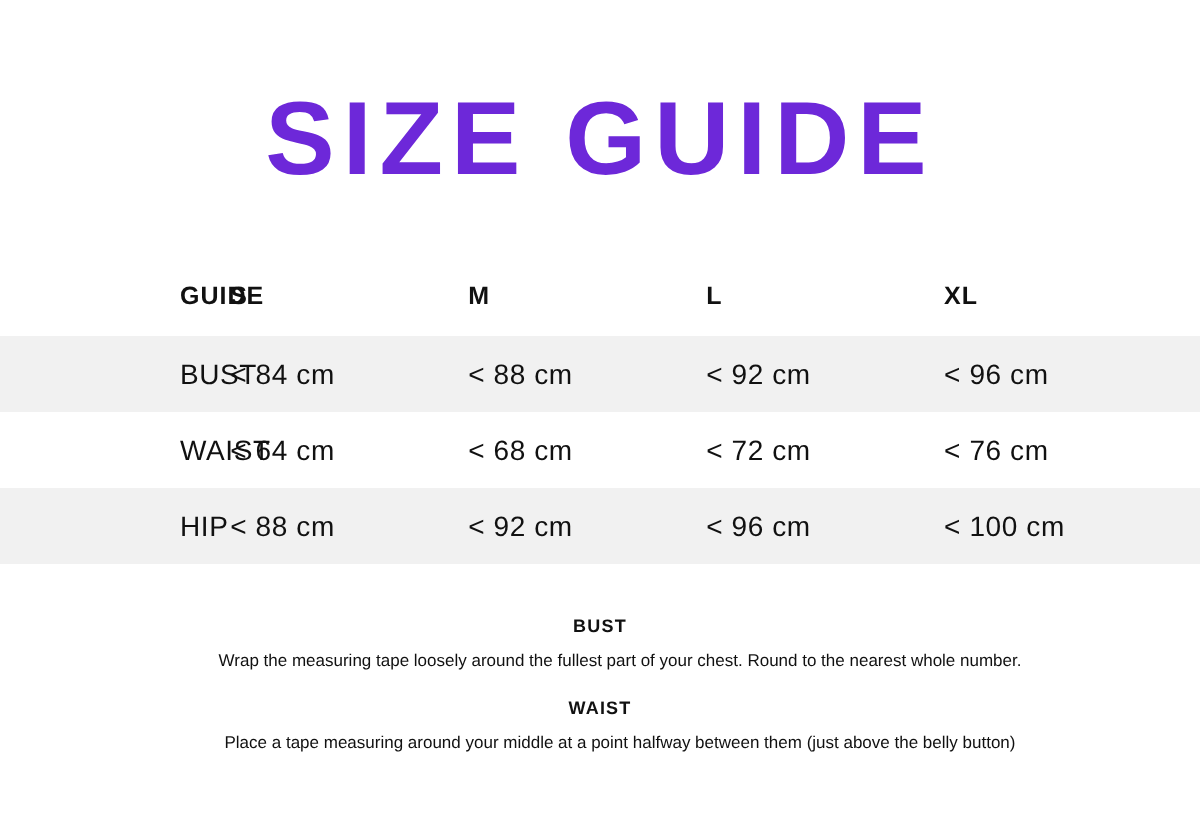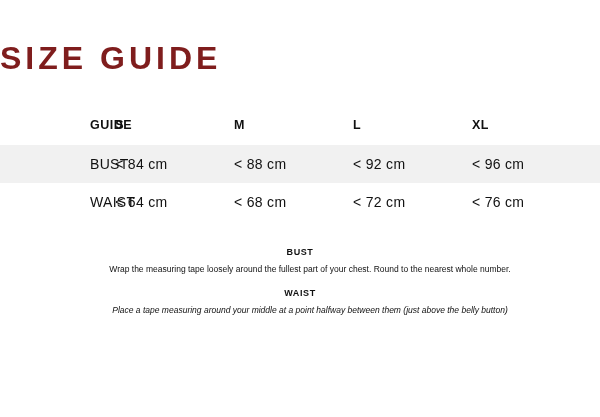--- a/index.html
+++ b/index.html
@@ -14,27 +14,28 @@
     color: #111111;
     overflow: hidden;
   }
   .page {
     position: relative;
     width: 600px;
     height: 417px;
     box-sizing: border-box;
   }
   .title {
-    font-size: 32px;
+    text-align: center;
+    font-size: 52px;
     font-weight: bold;
     letter-spacing: 4px;
     margin: 0;
     padding-top: 40px;
     padding-bottom: 10px;
-    color: #7f1d1d;
+    color: #6d28d9;
   }
   .table-wrap {
     margin-top: 18px;
     padding: 0 0px;
   }
   table.size-table {
     width: 100%;
     border-collapse: collapse;
     table-layout: fixed;
   }
@@ -82,21 +83,20 @@
     color: #111111;
   }
   .note-text {
     font-size: 8.5px;
     margin: 0 0 14px 0;
     color: #111111;
     padding-left: 20px;
   }
   .note-text:last-child {
     margin-bottom: 7px;
-    font-style: italic;
   }
 </style>
 </head>
 <body>
 
 <div class="page">
 
   <h1 class="title">SIZE  GUIDE</h1>
 
   <div class="table-wrap">
@@ -125,20 +125,27 @@
           <td>&lt; 92 cm</td>
           <td>&lt; 96 cm</td>
         </tr>
         <tr>
           <td class="pad-left">WAIST</td>
           <td>&lt; 64 cm</td>
           <td>&lt; 68 cm</td>
           <td>&lt; 72 cm</td>
           <td>&lt; 76 cm</td>
         </tr>
+        <tr class="alt">
+          <td class="pad-left">HIP</td>
+          <td>&lt; 88 cm</td>
+          <td>&lt; 92 cm</td>
+          <td>&lt; 96 cm</td>
+          <td>&lt; 100 cm</td>
+        </tr>
       </tbody>
     </table>
   </div>
 
   <div class="notes">
     <p class="note-title">BUST</p>
     <p class="note-text">Wrap the measuring tape loosely around the fullest part of your chest. Round to the nearest whole number.</p>
     <p class="note-title">WAIST</p>
     <p class="note-text">Place a tape measuring around your middle at a point halfway between them (just above the belly button)</p>
   </div>

